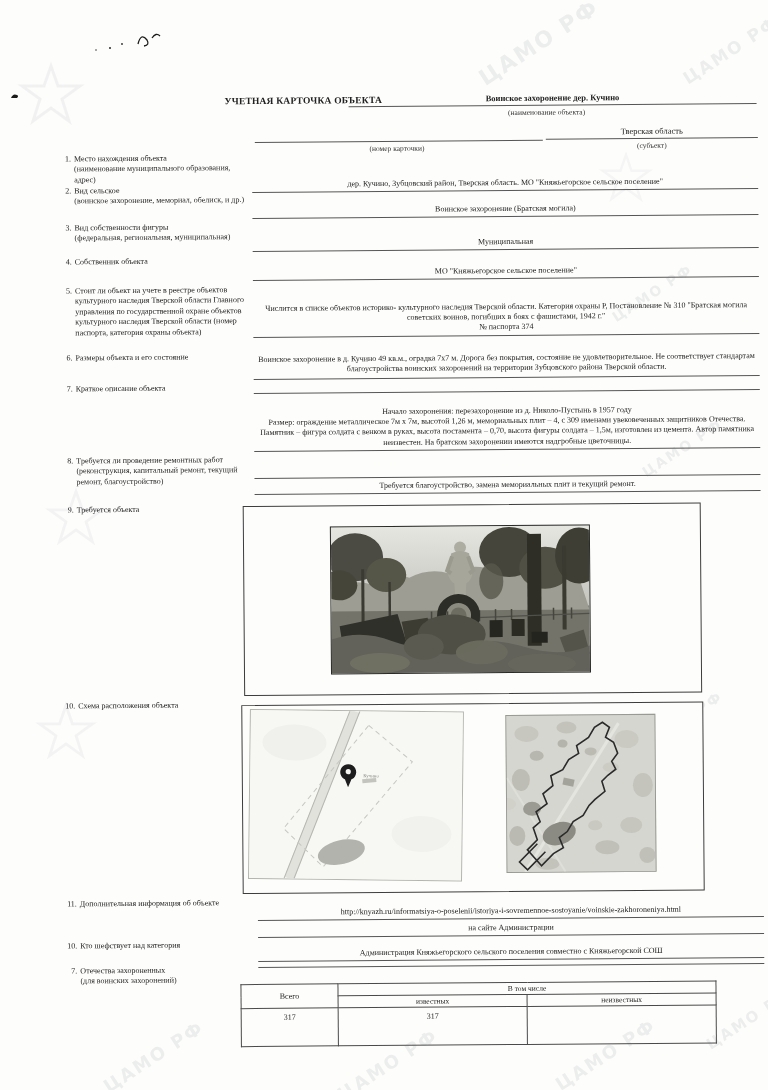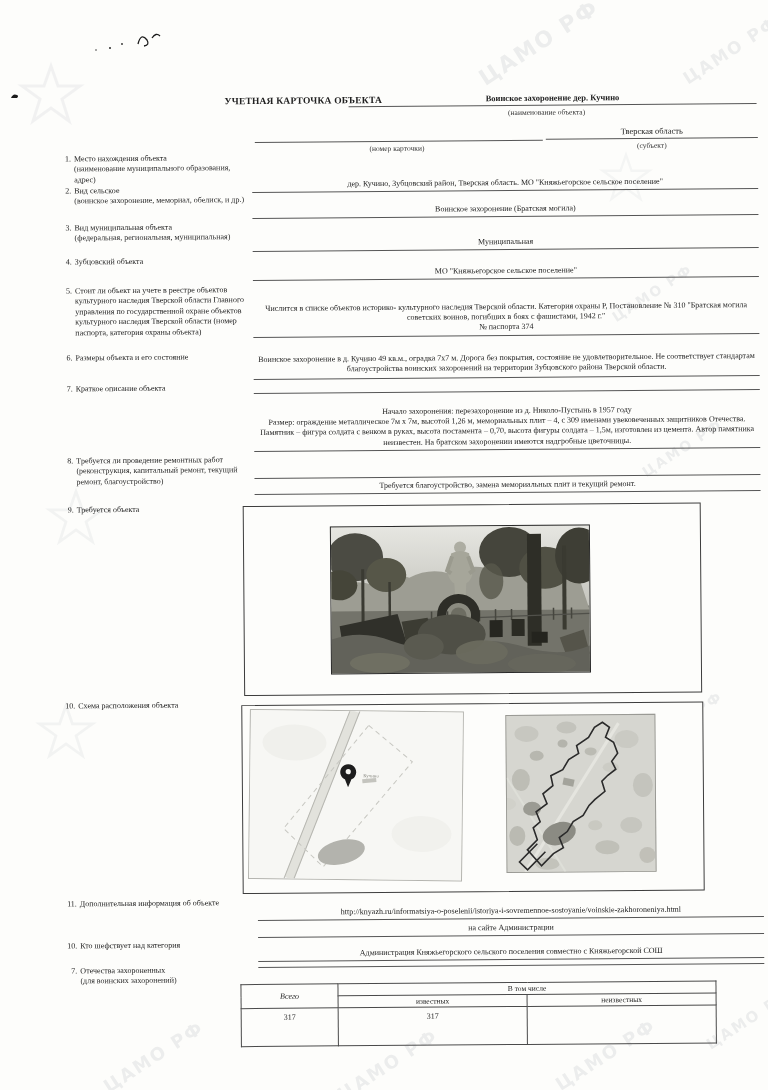--- a/index.html
+++ b/index.html
@@ -46,21 +46,21 @@
   .photo-frame{position:absolute;left:243px;top:505px;width:456px;height:188px;border:1px solid #3d3d3d;background:#fdfdfb;}
   .photo{position:absolute;left:330px;top:526px;width:258px;height:146px;border:1px solid #2a2a2a;background:#cfcfc9;}
   .photo svg{display:block;}
   .schema-frame{position:absolute;left:240px;top:704px;width:460px;height:187px;border:1px solid #3d3d3d;background:#fdfdfb;}
   .mapA{position:absolute;left:247px;top:710px;width:212px;height:168px;border:1px solid #b5b5b0;
         transform:rotate(1.1deg);background:#f7f7f4;}
   .mapB{position:absolute;left:504px;top:716px;width:148px;height:156px;border:1px solid #9a9a95;background:#d6d6d0;}
   
   .btable{position:absolute;left:237px;top:983px;border-collapse:collapse;table-layout:fixed;}
   .btable td{border:1px solid #4a4a4a;font-size:7.5px;text-align:center;padding:1px 2px;color:#1c1c1c;}
-  .btable .c-total{width:92px;font-size:8px;font-style:italic;}
+  .btable .c-total{width:92px;font-size:8px;}
   .btable .c-sub{width:184px;}
   .btable .drow td{height:32px;vertical-align:top;padding-top:4px;font-size:8px;}
   
   .pen{position:absolute;}
 </style>
 </head>
 <body>
 
 <div class="page">
 
@@ -119,28 +119,28 @@
 
     <div class="lbl p2l">
       <span class="n">2.</span>
       <span class="t"><span>Вид сельское</span><br>
         <span class="sub">(воинское захоронение, мемориал, обелиск, и др.)</span></span>
     </div>
     <div class="val p2v">Воинское захоронение (Братская могила)</div>
 
     <div class="lbl p3l">
       <span class="n">3.</span>
-      <span class="t"><span>Вид муниципальная объекта</span><br>
+      <span class="t"><span>Вид собственности фигуры</span><br>
         <span class="sub">(федеральная, региональная, муниципальная)</span></span>
     </div>
     <div class="val p3v">Муниципальная</div>
 
     <div class="lbl p4l">
       <span class="n">4.</span>
-      <span class="t"><span>Зубцовский объекта</span></span>
+      <span class="t"><span>Собственник объекта</span></span>
     </div>
     <div class="val p4v">МО "Княжьегорское сельское поселение"</div>
 
     <div class="lbl p5l">
       <span class="n">5.</span>
       <span class="t"><span>Стоит ли объект на учете в реестре объектов культурного наследия Тверской области Главного управления по государственной охране объектов культурного наследия Тверской области (номер паспорта, категория охраны объекта)</span></span>
     </div>
     <div class="val p5v">
       <span>Числится в списке объектов историко- культурного наследия Тверской области. Категория охраны Р, Постановление № 310 "Братская могила советских воинов, погибших в боях с фашистами, 1942 г."</span><br>
       <span>№ паспорта 374</span>

